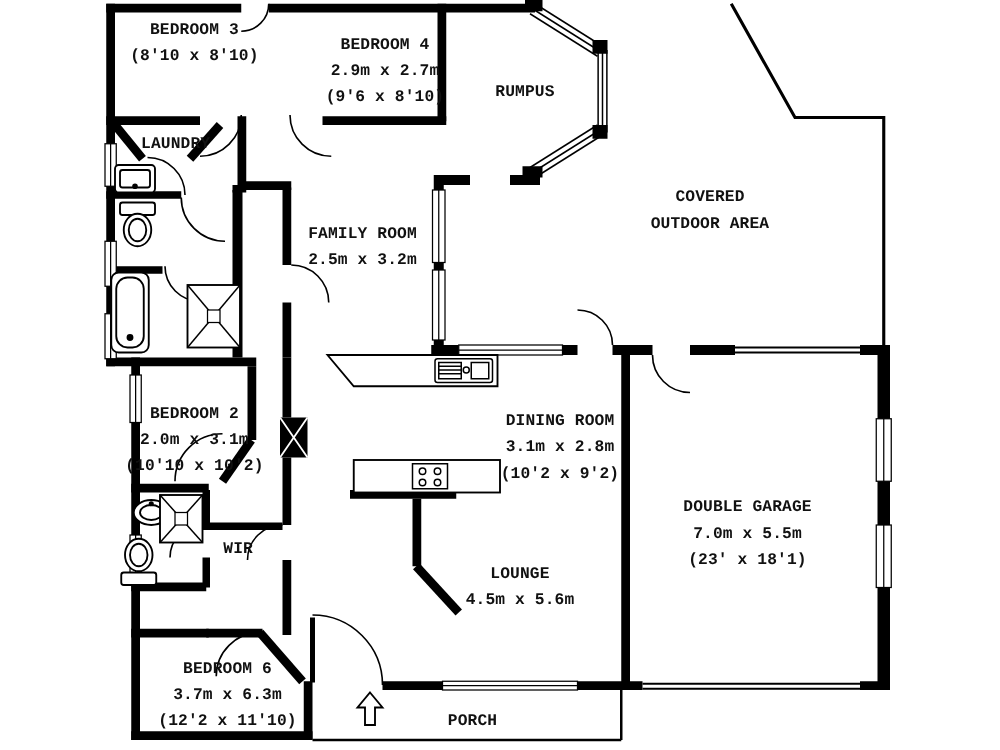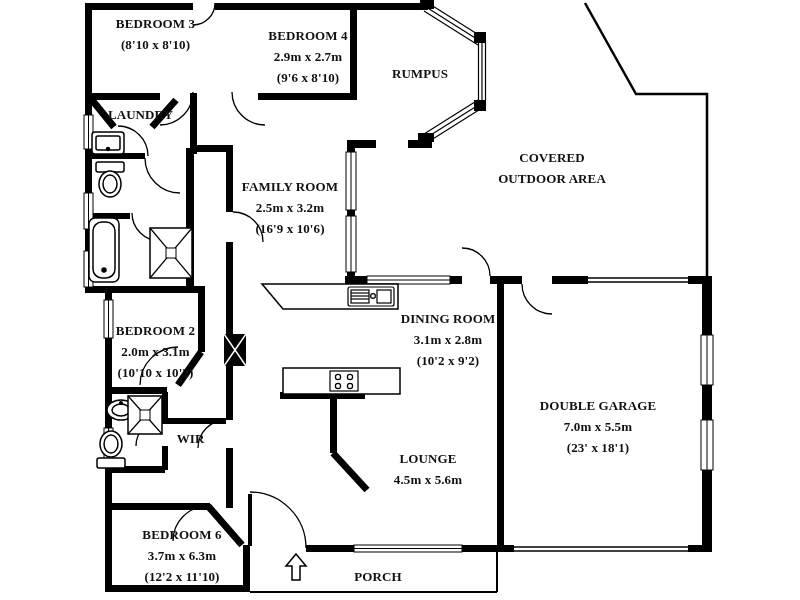--- a/index.html
+++ b/index.html
@@ -1,17 +1,17 @@
 <!DOCTYPE html>
 <html><head>
 <meta charset="utf-8">
 <style>
   html,body{margin:0;padding:0;background:#ffffff;}
   .stage{position:relative;width:800px;height:600px;background:#ffffff;overflow:hidden;
-         font-family:Liberation Serif, serif;}
+         font-family:Liberation Mono, monospace;}
   .stage svg{position:absolute;left:0;top:0;}
   .lbl{position:absolute;text-align:center;font-weight:bold;font-size:13px;line-height:21px;
        color:#111;letter-spacing:0.1px;white-space:nowrap;}
   .lbl span{display:block;}
 </style>
 </head>
 <body>
 
 <div class="stage">
 
@@ -258,58 +258,57 @@
   <div class="lbl" style="left:238px;top:25px;width:140px">
     <span>BEDROOM 4</span>
     <span>2.9m x 2.7m</span>
     <span>(9'6 x 8'10)</span>
   </div>
 
   <div class="lbl" style="left:375px;top:63px;width:90px">
     <span>RUMPUS</span>
   </div>
 
-  <div class="lbl" style="left:492px;top:147px;width:120px">
+  <div class="lbl" style="left:508px;top:147px;width:120px">
     <span>COVERED</span>
     <span>OUTDOOR AREA</span>
   </div>
 
   <div class="lbl" style="left:98px;top:104px;width:85px">
     <span>LAUNDRY</span>
   </div>
 
   <div class="lbl" style="left:220px;top:176px;width:140px">
     <span>FAMILY ROOM</span>
     <span>2.5m x 3.2m</span>
-    <span>(16'9 x 10'6)</span>
   </div>
 
   <div class="lbl" style="left:88px;top:320px;width:135px">
     <span>BEDROOM 2</span>
     <span>2.0m x 3.1m</span>
     <span>(10'10 x 10'2)</span>
   </div>
 
-  <div class="lbl" style="left:378px;top:308px;width:140px">
+  <div class="lbl" style="left:378px;top:326px;width:140px">
     <span>DINING ROOM</span>
     <span>3.1m x 2.8m</span>
     <span>(10'2 x 9'2)</span>
   </div>
 
   <div class="lbl" style="left:518px;top:395px;width:160px">
     <span>DOUBLE GARAGE</span>
     <span>7.0m x 5.5m</span>
     <span>(23' x 18'1)</span>
   </div>
 
   <div class="lbl" style="left:163px;top:428px;width:55px">
     <span>WIR</span>
   </div>
 
-  <div class="lbl" style="left:358px;top:448px;width:140px">
+  <div class="lbl" style="left:346px;top:448px;width:140px">
     <span>LOUNGE</span>
     <span>4.5m x 5.6m</span>
   </div>
 
   <div class="lbl" style="left:112px;top:524px;width:140px">
     <span>BEDROOM 6</span>
     <span>3.7m x 6.3m</span>
     <span>(12'2 x 11'10)</span>
   </div>
 

